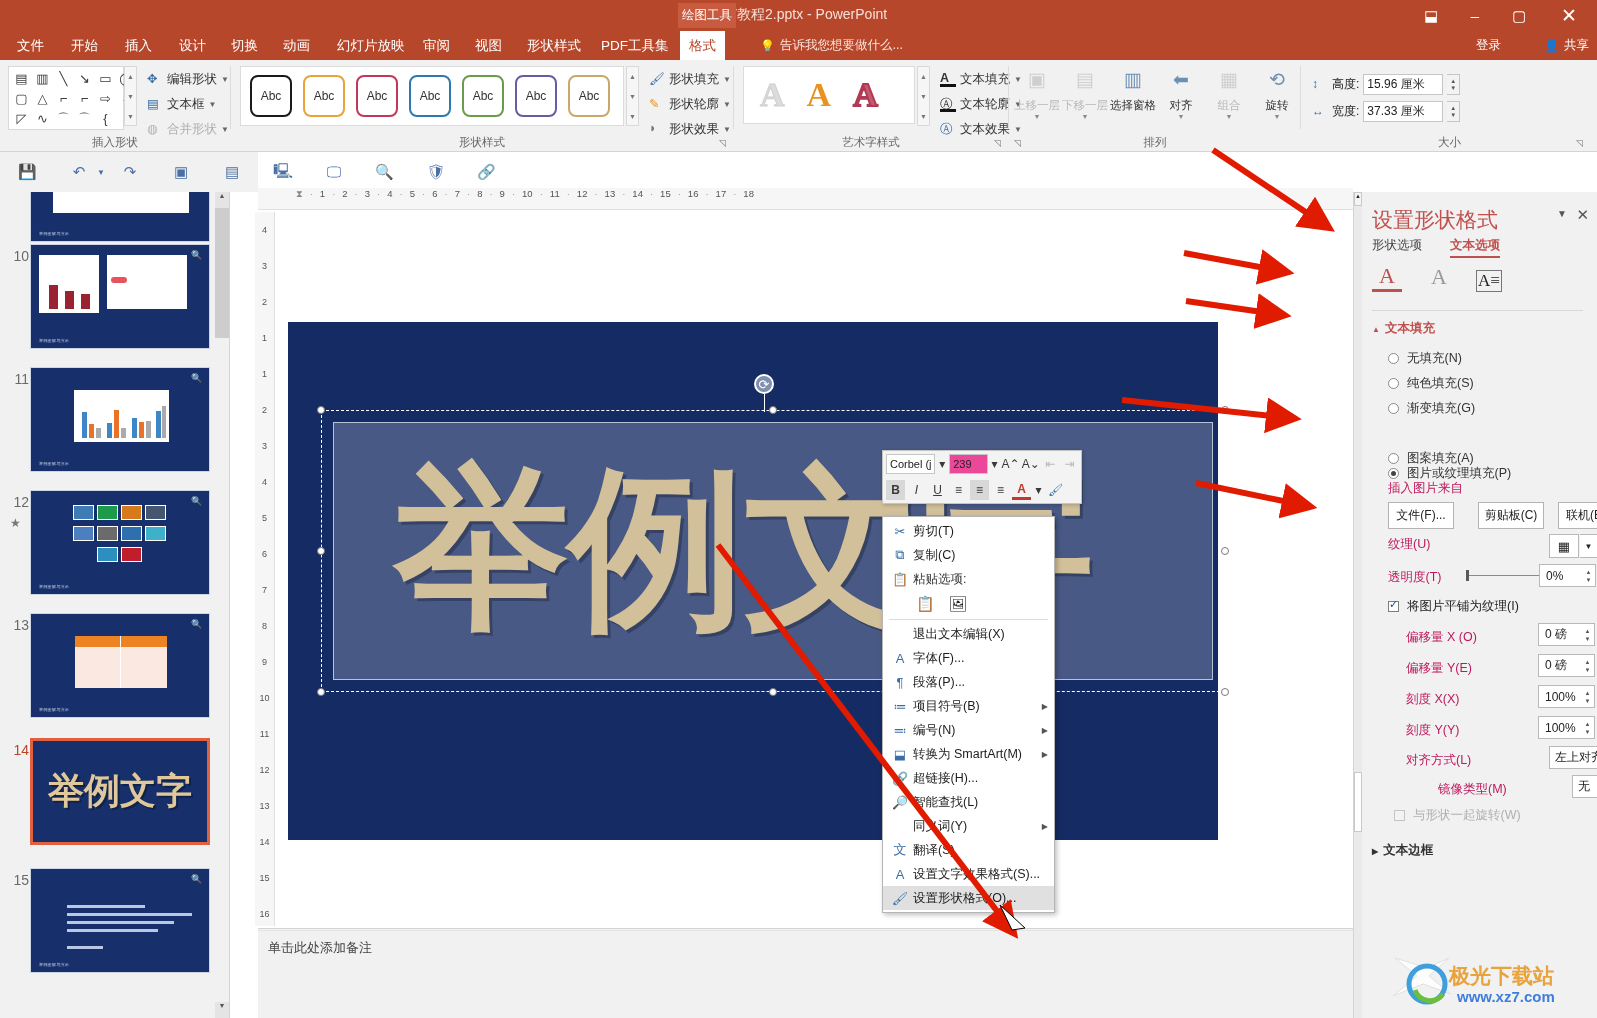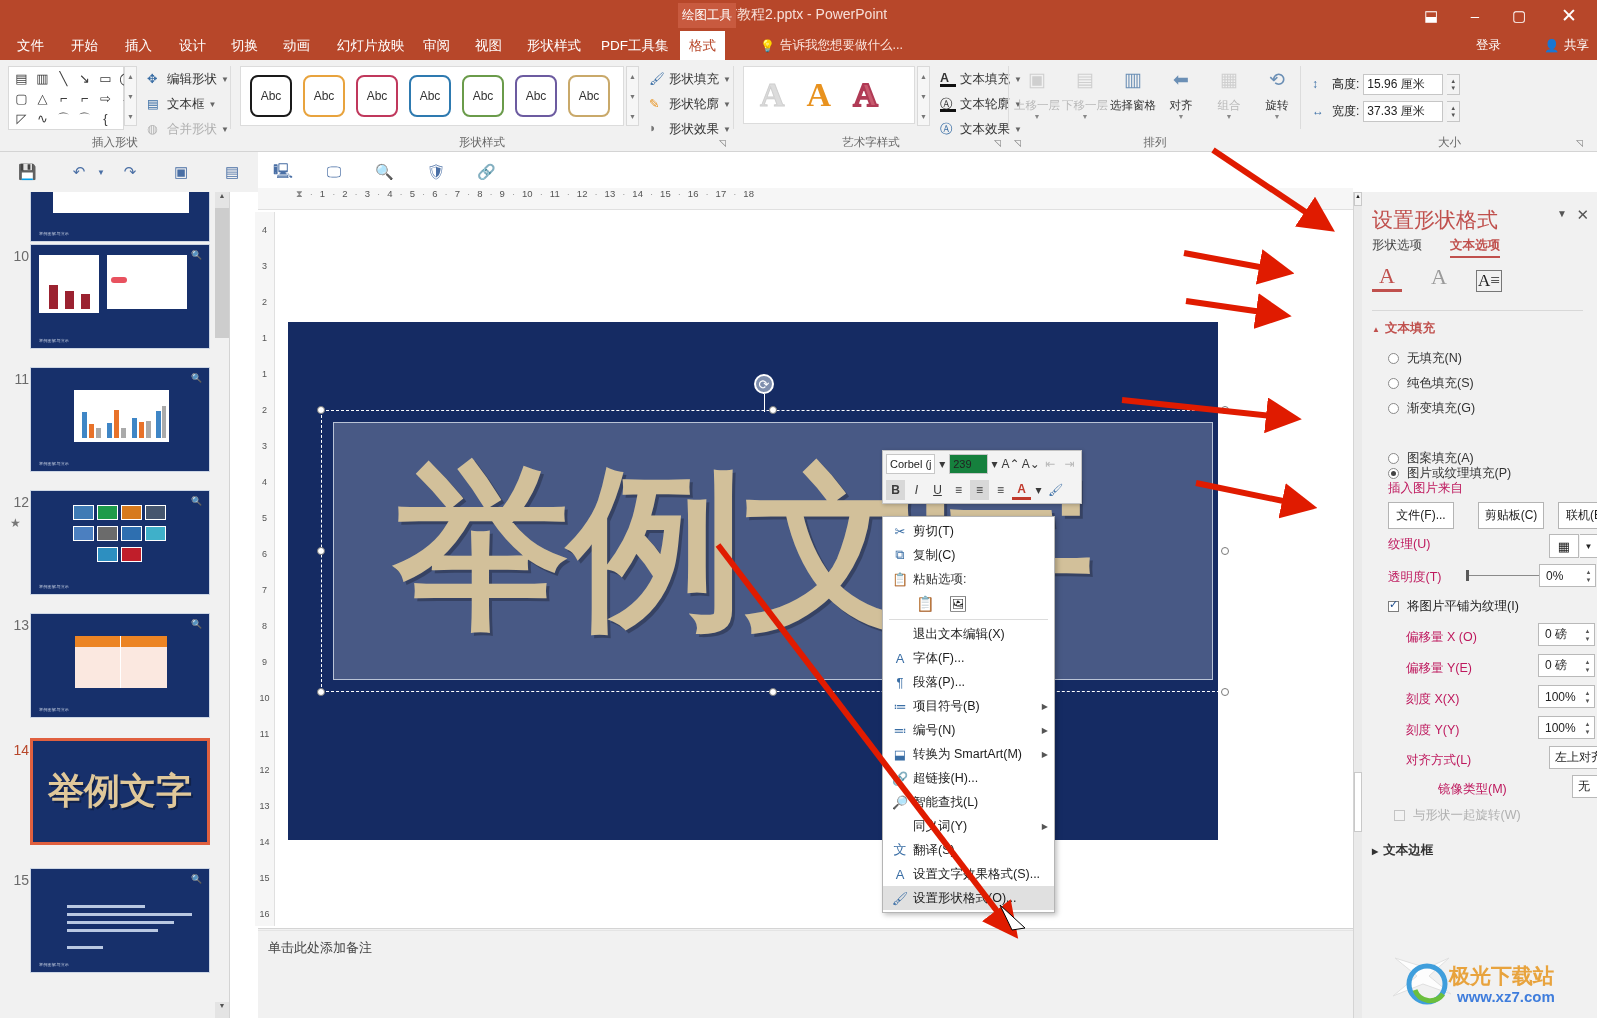--- a/index.html
+++ b/index.html
@@ -194,21 +194,21 @@
   .cmsep{ height:1px; background:#dcdcdc; margin:2px 6px; }
   .pasteicons{ display:flex; gap:10px; padding:2px 0 2px 32px; }
   .pi{ width:22px; height:22px; display:flex; align-items:center; justify-content:center; font-size:15px; }
 
   
   .minibar{ position:absolute; left:882px; top:450px; width:200px; height:54px;
             background:#f3f3f3; border:1px solid #c3c3c3; box-shadow:1px 1px 4px rgba(0,0,0,.22); }
   .mb-row{ height:26px; display:flex; align-items:center; gap:2px; padding:1px 3px; }
   .mb-f{ width:54px; height:20px; border:1px solid #c7c7c7; background:#fff; font-size:11px;
          display:flex; align-items:center; padding-left:3px; }
-  .mb-s{ width:42px; height:20px; border:1px solid #c7c7c7; background:#15803d; font-size:11px;
+  .mb-s{ width:42px; height:20px; border:1px solid #c7c7c7; background:#ec4899; font-size:11px;
          display:flex; align-items:center; padding-left:3px; }
   .mb-b{ width:19px; height:20px; display:flex; align-items:center; justify-content:center;
          font-size:12px; color:#3a3a3a; }
   .mb-b.on{ background:#d8d8d8; }
 
   
   .wm{ position:absolute; right:10px; bottom:6px; width:200px; height:62px; }
   .wm .wt{ position:absolute; left:62px; top:12px; font-size:21px; font-weight:bold; color:#e8a33d; }
   .wm .wu{ position:absolute; left:70px; top:38px; font-size:15px; font-weight:bold; color:#3f7ddc; }
 </style>

